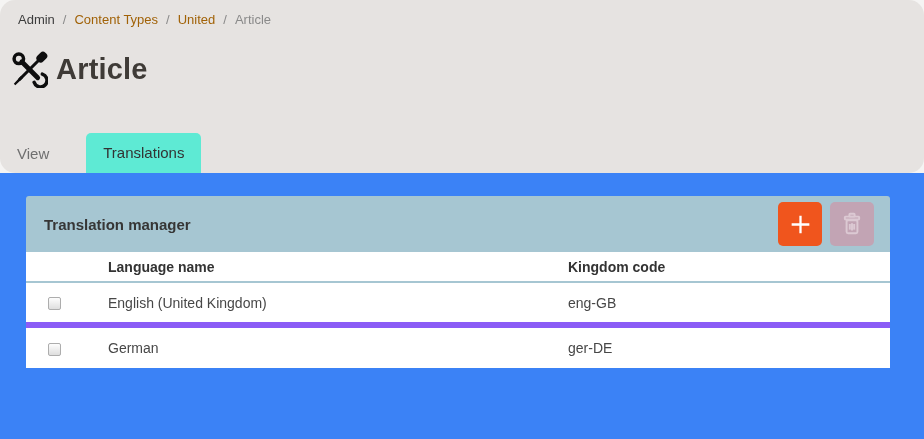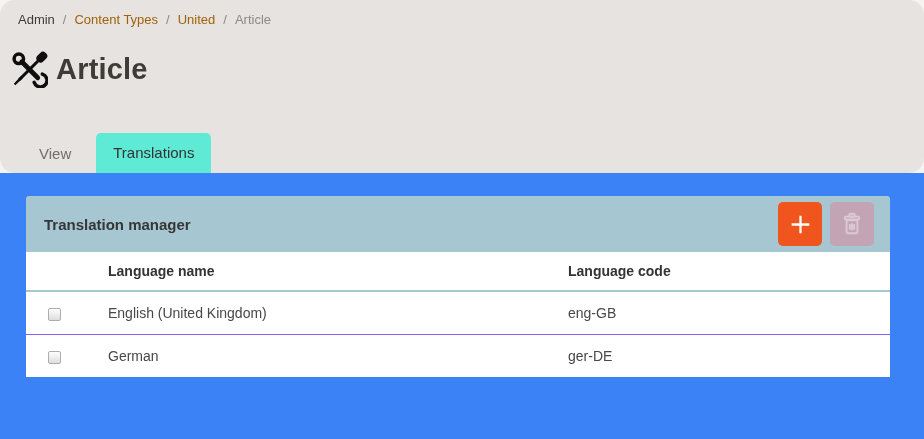--- a/index.html
+++ b/index.html
@@ -42,21 +42,21 @@
     color: #3f3b37;
     letter-spacing: 0.2px;
   }
 
   
   .tabs {
     position: absolute;
     left: 0; bottom: 0;
     display: flex;
     align-items: flex-end;
-    padding-left: 22px;
+    gap: 12px;
   }
   .tab {
     height: 39px;
     line-height: 39px;
     padding: 0 17px;
     font-size: 15px;
     color: #6f6f6f;
     cursor: pointer;
     white-space: nowrap;
   }
@@ -112,34 +112,34 @@
   
   table.lang-table {
     width: 100%;
     border-collapse: collapse;
     background: #ffffff;
     table-layout: fixed;
   }
   .lang-table col.c-check { width: 82px; }
   .lang-table col.c-name  { width: 460px; }
   .lang-table th {
-    height: 39px;
+    height: 30px;
     font-size: 14px;
     font-weight: bold;
     color: #333333;
     text-align: left;
     padding: 0;
     border-bottom: 2px solid #a6c6d2;
   }
   .lang-table td {
     height: 43px;
     font-size: 14px;
     color: #474747;
     padding: 0;
-    border-bottom: 1px solid #8b5cf6;
+    border-bottom: 6px solid #8b5cf6;
   }
   .lang-table tr:last-child td { border-bottom: none; }
   .lang-table .check-cell { padding-left: 22px; }
   input[type="checkbox"] {
     -webkit-appearance: none;
     appearance: none;
     width: 13px; height: 13px;
     border: 1px solid #adadad;
     border-radius: 2px;
     background: linear-gradient(#fdfdfd, #dedede);
@@ -211,21 +211,21 @@
     <table class="lang-table">
       <colgroup>
           <col class="c-check">
           <col class="c-name">
           <col class="c-code">
         </colgroup>
       <thead>
         <tr>
           <th class="check-cell"></th>
           <th>Language name</th>
-          <th>Language code</th>
+          <th>Kingdom code</th>
         </tr>
       </thead>
       <tbody>
         <tr>
           <td class="check-cell"><input type="checkbox" style=""></td>
           <td>English (United Kingdom)</td>
           <td>eng-GB</td>
         </tr>
         <tr>
           <td class="check-cell"><input type="checkbox" style=""></td>

